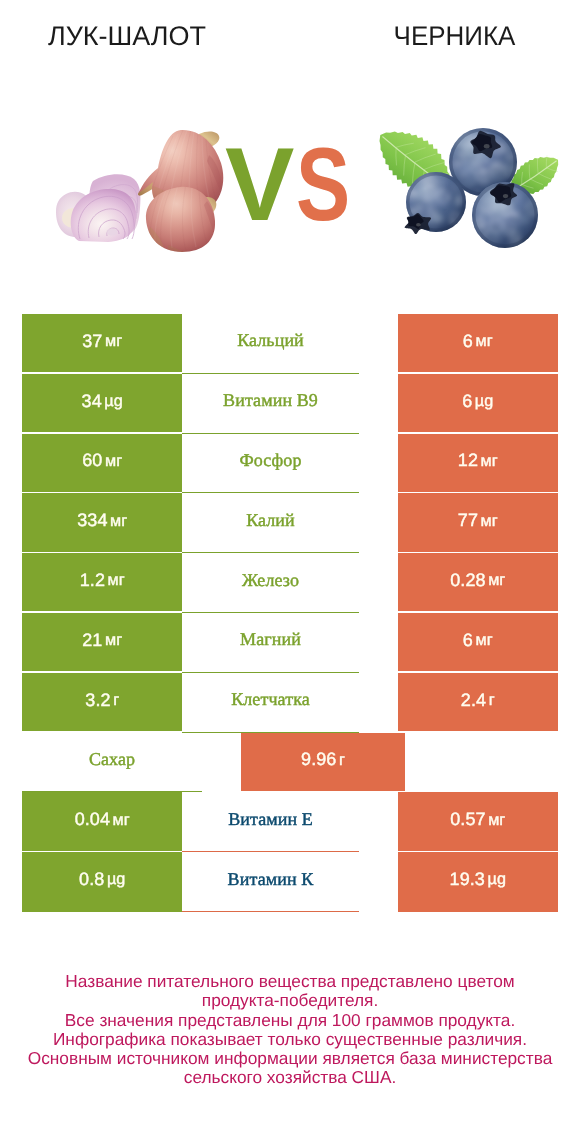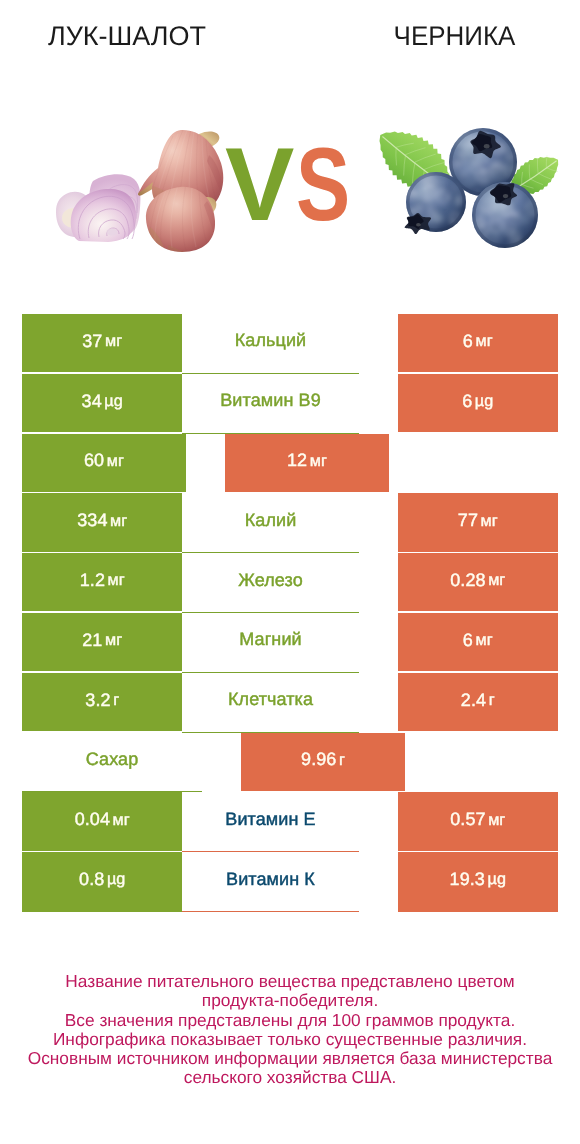--- a/index.html
+++ b/index.html
@@ -39,21 +39,21 @@
   .cell-side { width: 164px; color: #fffdf0; }
   .cell-mid  { width: 180px; background: #fff; }
   .green { background: #7fa52e; }
   .orange{ background: #e06c49; margin-left: 39px; }
   .sep { position: absolute; left: 0; right: 0; bottom: 0; height: 1.6px; background: #ffffff; }
   .val { transform: translateZ(0); font-size: 18px; font-weight: 400; -webkit-text-stroke: .45px currentColor; letter-spacing: .1px; position:relative; top:-2.5px; }
   .val .u { font-size: 16.2px; margin-left: -2.6px; position: relative; top: -0.7px; }
   .name { transform: translateZ(0); font-size: 18px; font-weight: 400; -webkit-text-stroke: .45px currentColor; letter-spacing: .1px; position:relative; top:-2.5px; }
   .name.g { color: #7ba22d; }
   .name.o { color: #0c4a6e; }
-  .row .cell-mid { border-bottom: 1px solid #7ba22d; }
+  .row .cell-mid { border-bottom: 1px solid #7ba22d; font-family: Liberation Serif, serif; }
   .row.w-right .cell-mid { border-bottom: 1px solid #dd6a47; }
 
   
   .footer { position: absolute; left: 0; top: 972px; width: 580px; text-align: center;
             font-size: 17.3px; line-height: 19.25px; color: #be185d; transform: translateZ(0); }
 </style>
 </head>
 <body>
 
 <div class="page">
@@ -440,20 +440,23 @@
         <div class="cell cell-side orange">
           <span class="val"><span>6</span> <span class="u">µg</span></span>
           <div class="sep"></div>
         </div>
       </div>
       <div class="row">
         <div class="cell cell-side green">
           <span class="val"><span>60</span> <span class="u">мг</span></span>
           <div class="sep"></div>
         </div>
+        <div class="cell cell-mid">
+          <span class="name g">Фосфор</span>
+        </div>
         <div class="cell cell-side orange">
           <span class="val"><span>12</span> <span class="u">мг</span></span>
           <div class="sep"></div>
         </div>
       </div>
       <div class="row">
         <div class="cell cell-side green">
           <span class="val"><span>334</span> <span class="u">мг</span></span>
           <div class="sep"></div>
         </div>

